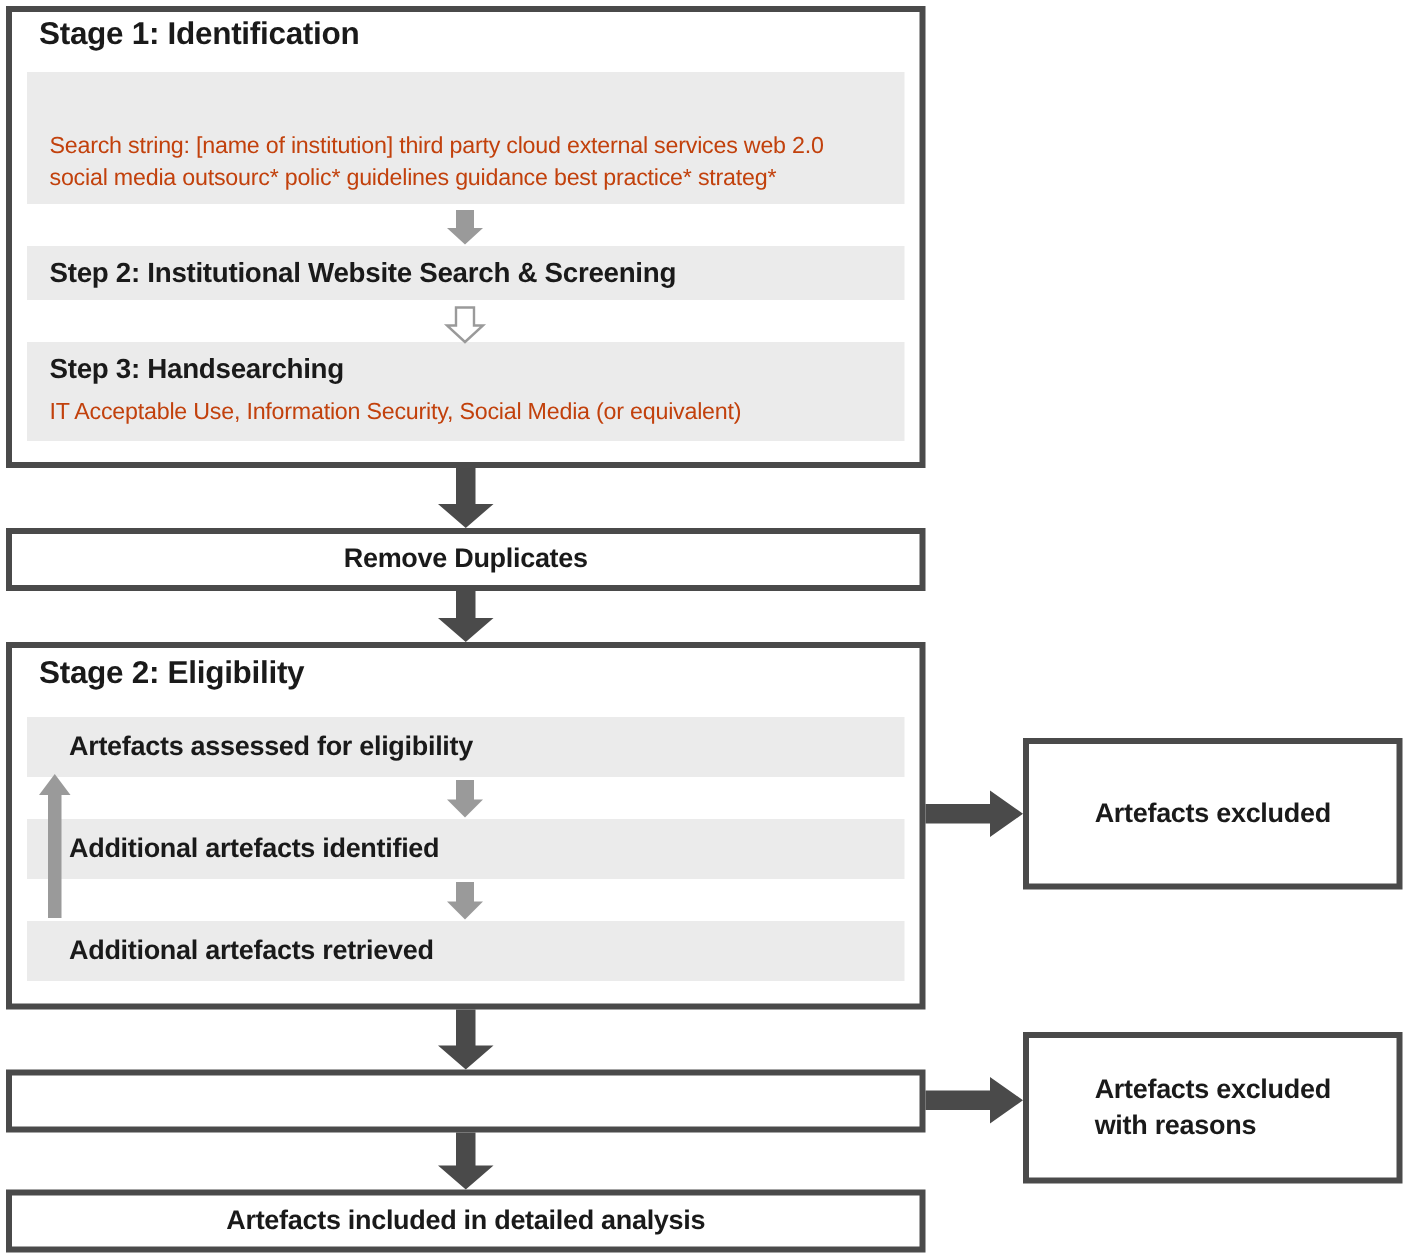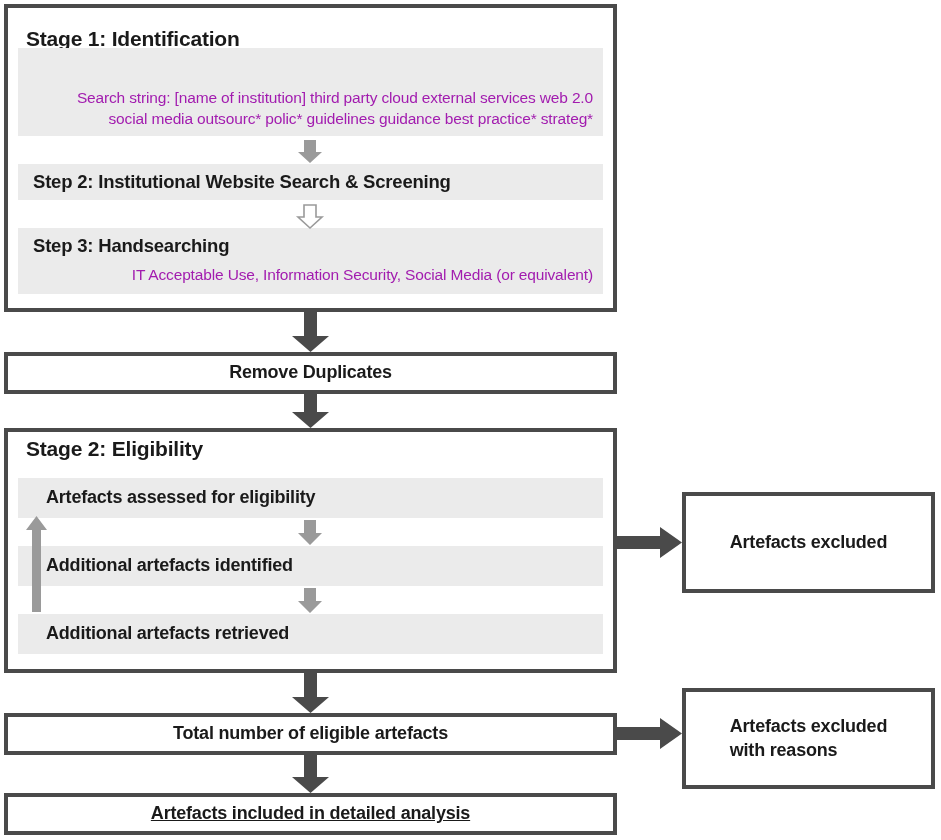--- a/index.html
+++ b/index.html
@@ -52,25 +52,24 @@
     font-weight: bold;
     color: #1a1a1a;
     letter-spacing: -0.2px;
     white-space: nowrap;
   }
 
   .step-body {
     position: absolute;
     font-size: 15.5px;
     font-weight: normal;
-    color: #a21caf;
+    color: #c2410c;
     line-height: 1.33;
     letter-spacing: -0.15px;
     white-space: pre-line;
-    text-align: right;
   }
 
   .band-label {
     position: absolute;
     font-size: 18px;
     font-weight: bold;
     color: #1a1a1a;
     letter-spacing: -0.2px;
     white-space: nowrap;
   }
@@ -99,21 +98,21 @@
     pointer-events: none;
   }
 </style>
 </head>
 <body>
 
 <div id="diagram">
 
   <div class="box" style="left:4px; top:4px; width:613px; height:308px;"></div>
 
-  <div class="stage-title" style="left:26px; top:11px;margin-top:16px;">Stage 1: Identification</div>
+  <div class="stage-title" style="left:26px; top:11px;">Stage 1: Identification</div>
 
   <div class="band" style="left:18px; top:48px; width:585px; height:88px;"></div>
   <div class="step-body" style="left:33px; top:88px; width:560px;">Search string: [name of institution] third party cloud external services web 2.0
 social media outsourc* polic* guidelines guidance best practice* strateg*</div>
 
   <div class="band" style="left:18px; top:164px; width:585px; height:36px;"></div>
   <div class="step-title" style="left:33px; top:171px;">Step 2: Institutional Website Search &amp; Screening</div>
 
   <div class="band" style="left:18px; top:228px; width:585px; height:66px;"></div>
   <div class="step-title" style="left:33px; top:235px;">Step 3: Handsearching</div>
@@ -132,28 +131,27 @@
   <div class="band" style="left:18px; top:546px; width:585px; height:40px;"></div>
   <div class="band-label" style="left:46px; top:555px;">Additional artefacts identified</div>
 
   <div class="band" style="left:18px; top:614px; width:585px; height:40px;"></div>
   <div class="band-label" style="left:46px; top:623px;">Additional artefacts retrieved</div>
 
   <div class="box" style="left:682px; top:492px; width:253px; height:101px;"></div>
   <div class="box-label-wrap" style="left:682px; top:492px; width:253px; height:101px;">Artefacts excluded</div>
 
   <div class="box" style="left:4px; top:713px; width:613px; height:42px;"></div>
-  <div class="box-label-wrap" style="left:4px; top:713px; width:613px; height:42px;">Total number of eligible artefacts</div>
 
   <div class="box" style="left:682px; top:688px; width:253px; height:101px;"></div>
   <div class="box-label-wrap" style="left:682px; top:688px; width:253px; height:101px;">Artefacts excluded
 with reasons</div>
 
   <div class="box" style="left:4px; top:793px; width:613px; height:42px;"></div>
-  <div class="box-label-wrap" style="left:4px; top:793px; width:613px; height:42px;text-decoration:underline;">Artefacts included in detailed analysis</div>
+  <div class="box-label-wrap" style="left:4px; top:793px; width:613px; height:42px;">Artefacts included in detailed analysis</div>
 
   <svg class="arrow-layer" viewBox="0 0 941 840" width="941" height="840">
 
     <g>
       <polygon fill="#9a9a9a" points="304,140 316,140 316,152 322,152 310,163 298,152 304,152"></polygon>
     </g>
 
     <g>
       <polygon fill="#ffffff" stroke="#9a9a9a" stroke-width="1.6" points="304,205 316,205 316,217 322,217 310,228 298,217 304,217"></polygon>
     </g>

